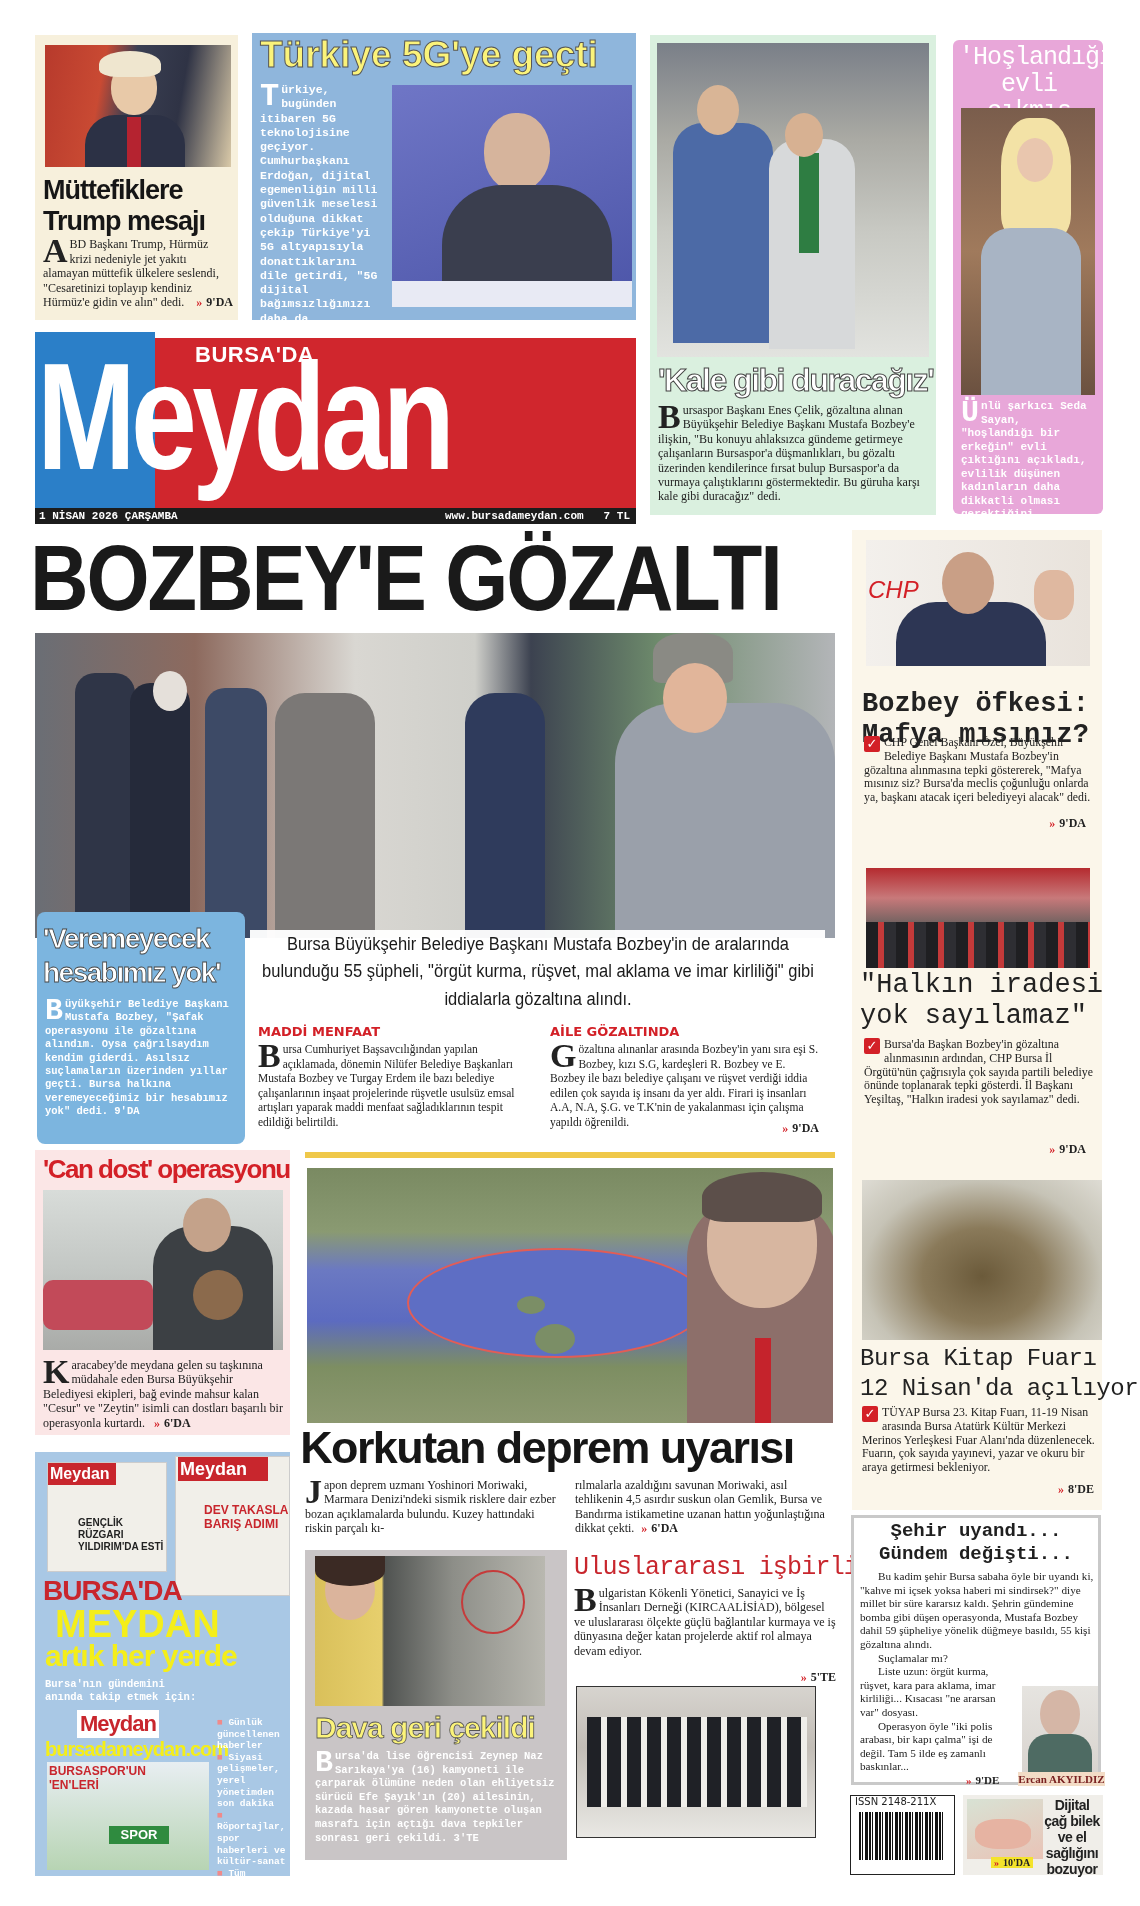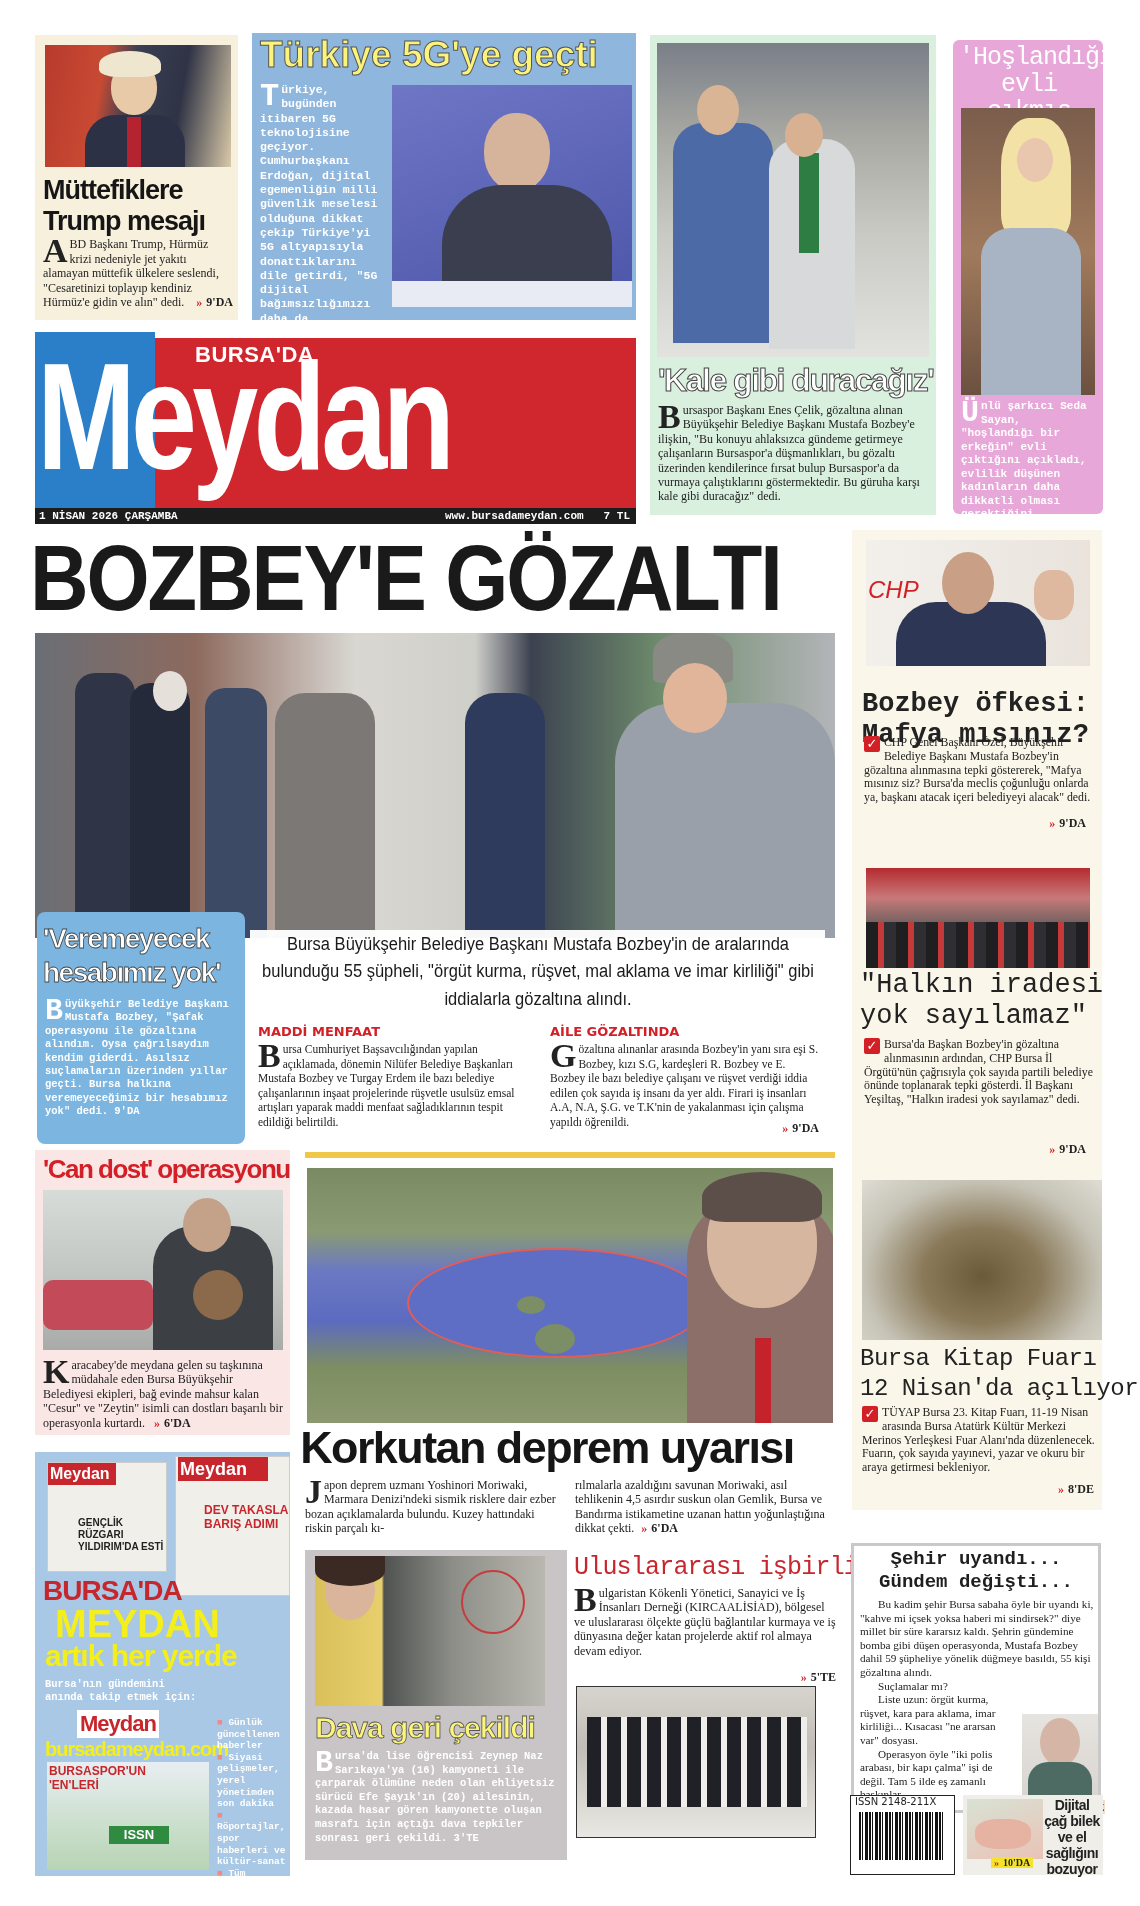--- a/index.html
+++ b/index.html
@@ -221,21 +221,21 @@
   <div class="cond" style="position:absolute;left:42px;top:258px;width:82px;height:28px;background:#fff;color:#c8262d;font-size:22px;line-height:28px;text-align:center;">Meydan</div>
   <div class="cond" style="position:absolute;left:10px;top:286px;font-size:20px;line-height:22px;color:#f4ee1a;">bursadameydan.com</div>
   <ul class="sans" style="position:absolute;left:182px;top:224px;width:72px;list-style:none;font-size:9.5px;line-height:11.6px;color:#fff;font-weight:bold;margin-top:41px;">
     <li><span style="color:#f08a8a">■ </span><span>Günlük güncellenen haberler</span></li>
     <li><span style="color:#f08a8a">■ </span><span>Siyasi gelişmeler, yerel yönetimden son dakika</span></li>
     <li><span style="color:#f08a8a">■ </span><span>Röportajlar, spor haberleri ve kültür-sanat</span></li>
     <li><span style="color:#f08a8a">■ </span><span>Tüm Bursa'nın buluştuğu dijital gazete</span></li>
   </ul>
   <div class="photo" style="left:12px;top:310px;width:162px;height:108px;background:linear-gradient(180deg,#e8eef2,#b7d4b3);">
     <div style="position:absolute;left:2px;top:2px;width:110px;font-family:'Liberation Sans',sans-serif;font-weight:bold;font-size:12px;line-height:14px;color:#c8262d;">BURSASPOR'UN 'EN'LERİ</div>
-    <div style="position:absolute;left:62px;top:64px;width:60px;height:18px;background:#2f8b3f;color:#fff;font-family:'Liberation Sans',sans-serif;font-weight:bold;font-size:13px;line-height:18px;text-align:center;">ISSN</div>
+    <div style="position:absolute;left:62px;top:64px;width:60px;height:18px;background:#2f8b3f;color:#fff;font-family:'Liberation Sans',sans-serif;font-weight:bold;font-size:13px;line-height:18px;text-align:center;">SPOR</div>
   </div>
 </div>
 
 <div class="abs" style="left:305px;top:1550px;width:262px;height:310px;background:#c9c5c6;">
   <div class="photo" style="left:10px;top:6px;width:230px;height:150px;background:linear-gradient(90deg,#d9c05a 0%,#e7cf6d 29%,#4f5250 30%,#8d8e88 60%,#b9b8b0 100%);">
     <div style="position:absolute;left:10px;top:4px;width:50px;height:60px;border-radius:50%;background:#dbb49c;"></div>
     <div style="position:absolute;left:0px;top:0;width:70px;height:30px;background:#3b2a24;border-radius:0 0 50% 50%;"></div>
     <div style="position:absolute;left:146px;top:14px;width:64px;height:64px;border-radius:50%;border:2px solid #c63b3b;"></div>
   </div>
   <div class="cond" style="position:absolute;left:10px;top:160px;font-size:30px;line-height:36px;color:#fbf37a;-webkit-text-stroke:0.8px #555;white-space:nowrap;letter-spacing:-1px">Dava geri çekildi</div>
@@ -248,21 +248,21 @@
   <div class="sans" style="position:absolute;left:2px;top:0;font-size:25px;line-height:32px;color:#c8262d;white-space:nowrap;letter-spacing:-0.8px">Uluslararası işbirliği</div>
   <div class="body-serif" style="position:absolute;left:2px;top:34px;width:264px;font-size:12px;line-height:14.4px;">
     <span class="dropcap">B</span><span>ulgaristan Kökenli Yönetici, Sanayici ve İş İnsanları Derneği (KIRCAALİSİAD), bölgesel ve uluslararası ölçekte güçlü bağlantılar kurmaya ve iş dünyasına değer katan projelerde aktif rol almaya devam ediyor.</span>
   </div>
   <div class="ref" style="position:absolute;right:4px;top:118px;"><span class="arr">»</span><span>5'TE</span></div>
   <div class="photo" style="left:4px;top:134px;width:240px;height:152px;background:linear-gradient(180deg,#d7d4cf 0%,#c2bdb6 40%,#e9e8e4 100%);border:1px solid #333;">
     <div style="position:absolute;left:10px;top:30px;width:220px;height:90px;background:repeating-linear-gradient(90deg,#1f2126 0 14px,#efeeea 14px 20px);"></div>
   </div>
 </div>
 
-<div class="abs" style="left:851px;top:1515px;width:250px;height:270px;border:3px solid #c9c9c9;background:#fff;margin-top:28px;">
+<div class="abs" style="left:851px;top:1515px;width:250px;height:270px;border:3px solid #c9c9c9;background:#fff;">
   <div class="sans" style="position:absolute;left:0;top:2px;width:244px;font-weight:bold;font-size:19px;line-height:23px;color:#1f1f1f;text-align:center;">
     <div>Şehir uyandı...</div>
     <div>Gündem değişti...</div>
   </div>
   <div class="serif" style="position:absolute;left:6px;top:52px;width:236px;font-size:11.2px;line-height:13.6px;color:#222;">
     <p style="text-indent:18px;">Bu kadim şehir Bursa sabaha öyle bir uyandı ki, "kahve mi içsek yoksa haberi mi sindirsek?" diye millet bir süre kararsız kaldı. Şehrin gündemine bomba gibi düşen operasyonda, Mustafa Bozbey dahil 59 şüpheliye yönelik düğmeye basıldı, 55 kişi gözaltına alındı.</p>
     <p style="text-indent:18px;">Suçlamalar mı?</p>
     <p style="text-indent:18px;width:150px;">Liste uzun: örgüt kurma, rüşvet, kara para aklama, imar kirliliği... Kısacası "ne ararsan var" dosyası.</p>
     <p style="text-indent:18px;width:150px;">Operasyon öyle "iki polis arabası, bir kapı çalma" işi de değil. Tam 5 ilde eş zamanlı baskınlar...</p>
   </div>

